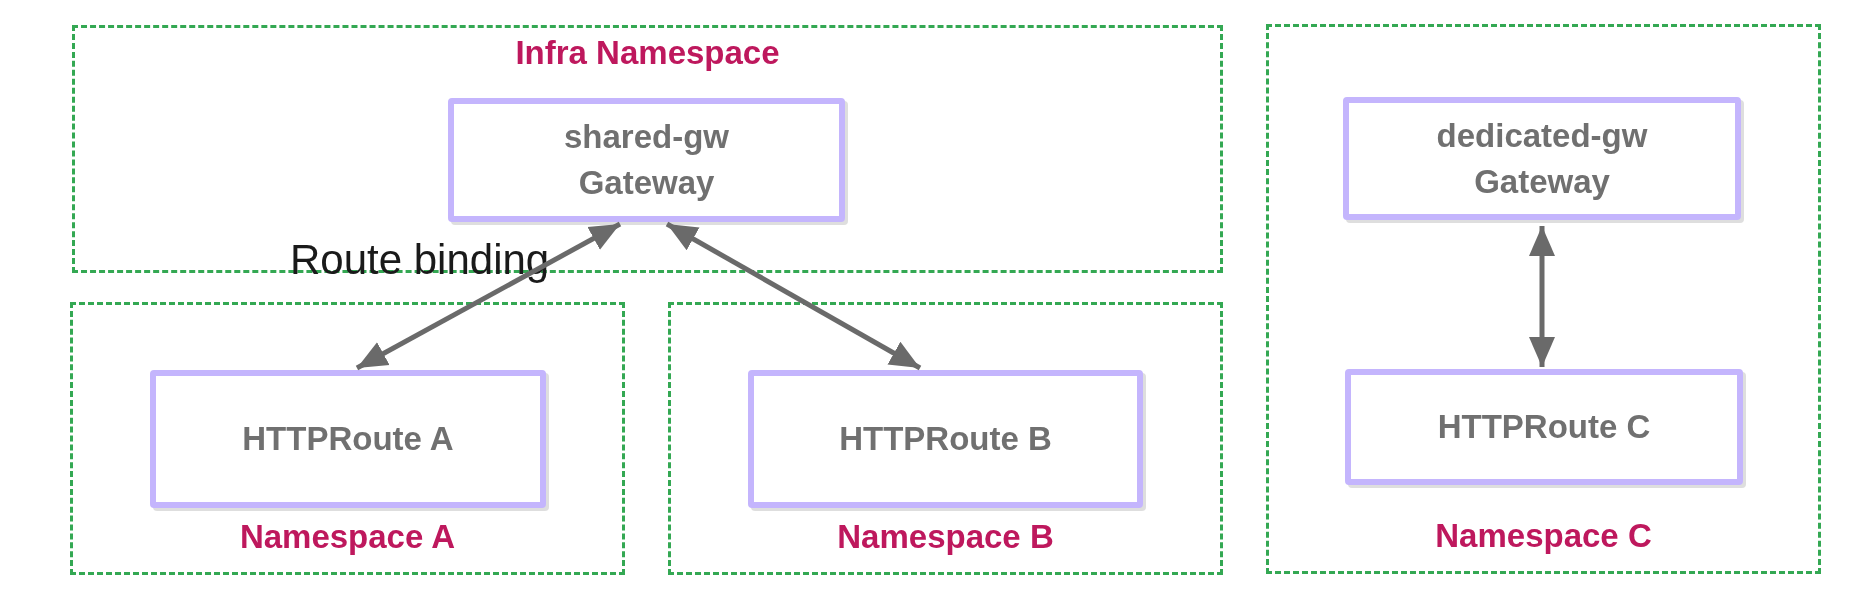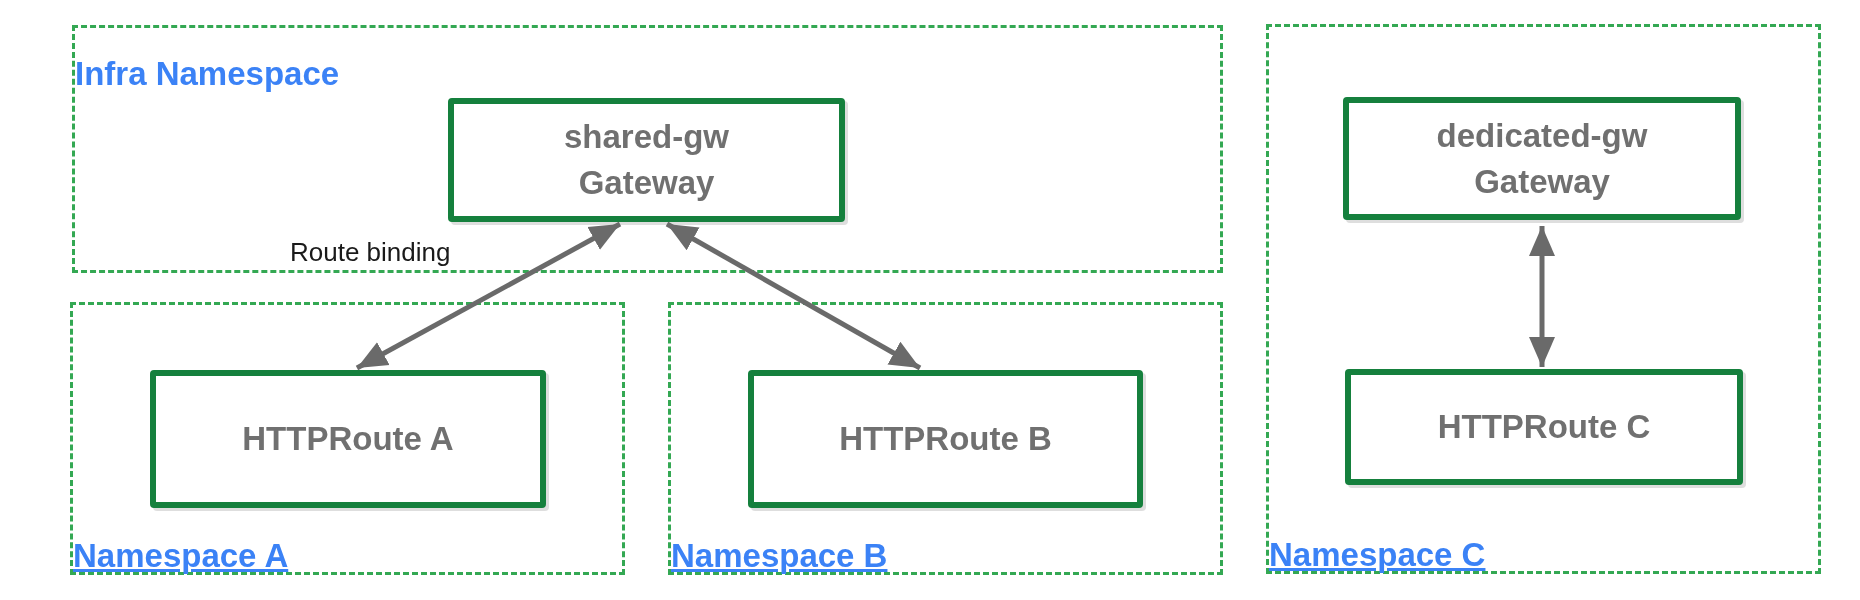--- a/index.html
+++ b/index.html
@@ -15,36 +15,35 @@
   .ns {
     position: absolute;
     border: 3px dashed #34A853;
     box-sizing: border-box;
     background: transparent;
   }
   .ns-label {
     position: absolute;
     left: 0;
     width: 100%;
-    text-align: left;
-    color: #3b82f6;
+    text-align: center;
+    color: #be185d;
     font-weight: bold;
     font-size: 33px;
     line-height: 1.0;
     white-space: nowrap;
-    margin-top: 21px;
   }
   .ns-label.top    { top: 8px; }
-  .ns-label.bottom { bottom: 0; text-decoration: underline; }
+  .ns-label.bottom { bottom: 19px; }
 
   
   .res-box {
     position: absolute;
     background: #ffffff;
-    border: 6px solid #15803d;
+    border: 6px solid #c4b5fd;
     border-radius: 4px;
     box-sizing: border-box;
     box-shadow: 3px 3px 0 rgba(107,107,107,0.22);
     display: flex;
     flex-direction: column;
     align-items: center;
     justify-content: center;
     text-align: center;
     color: #707070;
     font-weight: bold;
@@ -61,21 +60,21 @@
 
   #ns-infra { left: 72px;   top: 25px;  width: 1151px; height: 248px; }
   #ns-a     { left: 70px;   top: 302px; width: 555px;  height: 273px; }
   #ns-b     { left: 668px;  top: 302px; width: 555px;  height: 273px; }
   #ns-c     { left: 1266px; top: 24px;  width: 555px;  height: 550px; }
 
   .edge-label {
     position: absolute;
     left: 290px;
     top: 239px;
-    font-size: 26px;
+    font-size: 42px;
     font-weight: normal;
     color: #1a1a1a;
     line-height: 1.0;
     white-space: nowrap;
   }
 
   .arrows {
     position: absolute;
     left: 0; top: 0;
     width: 1860px; height: 600px;

